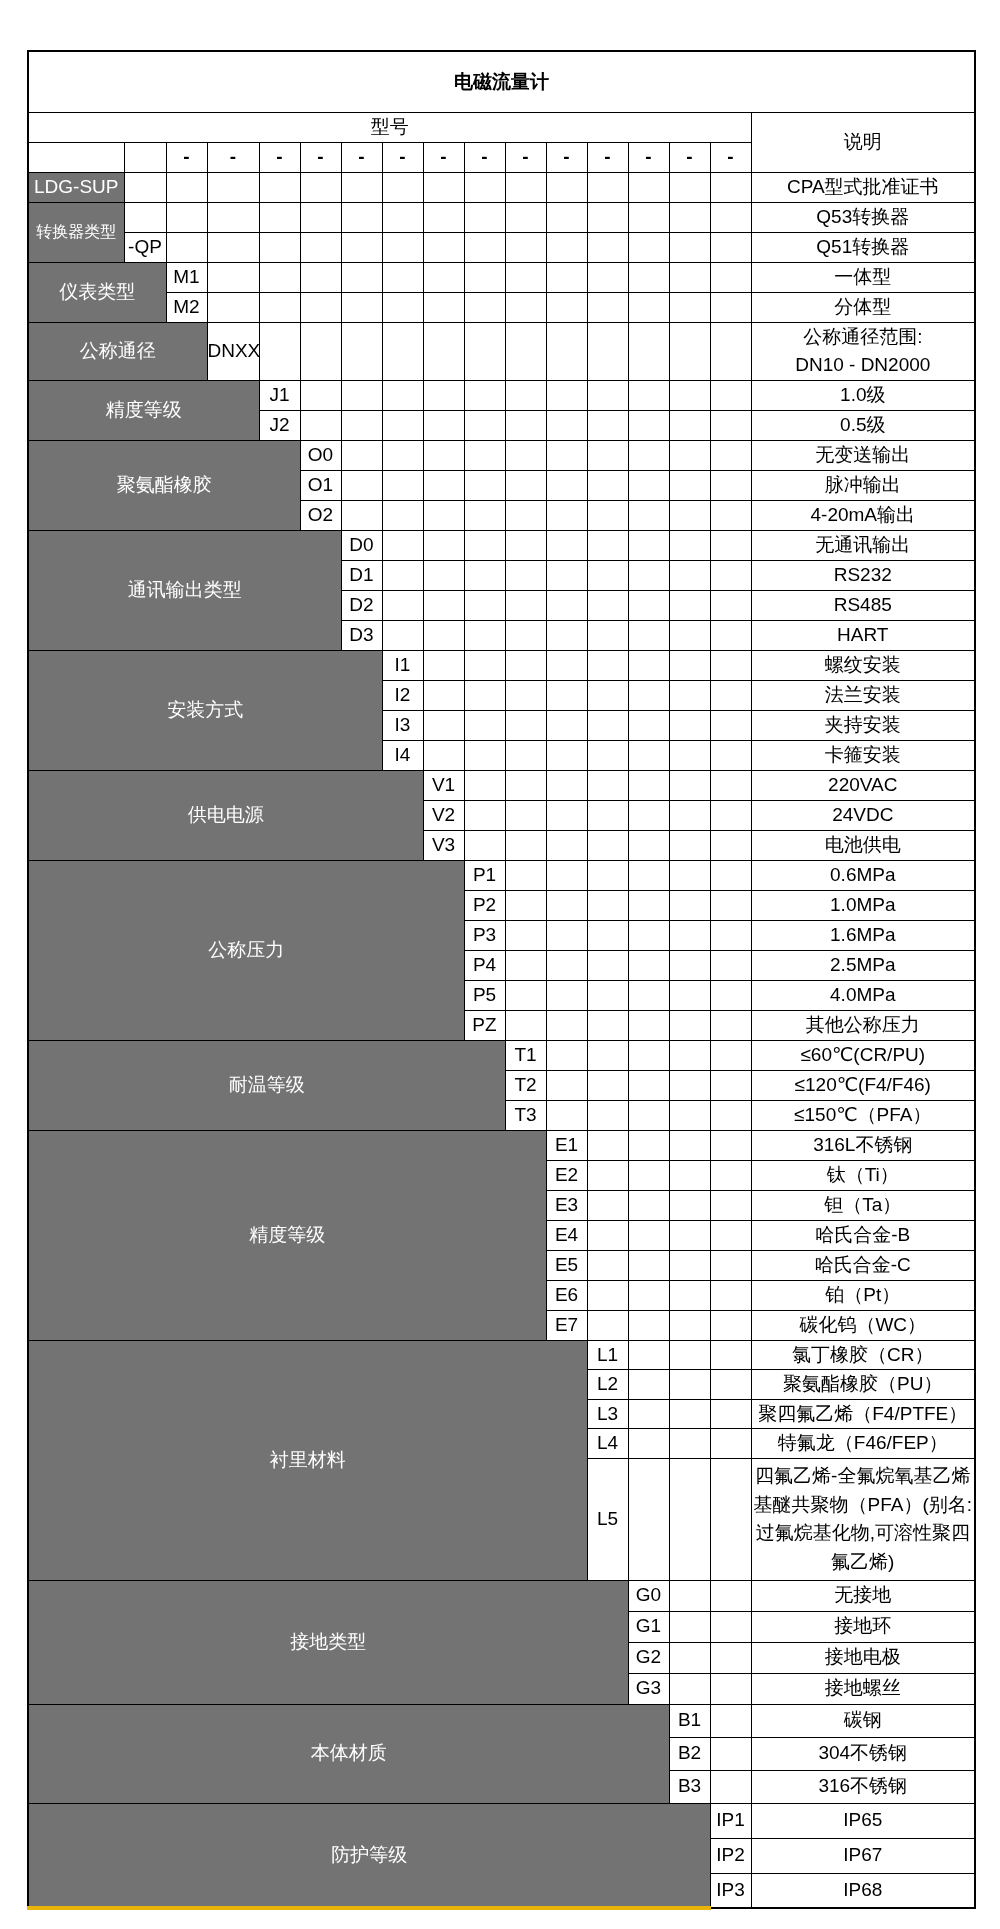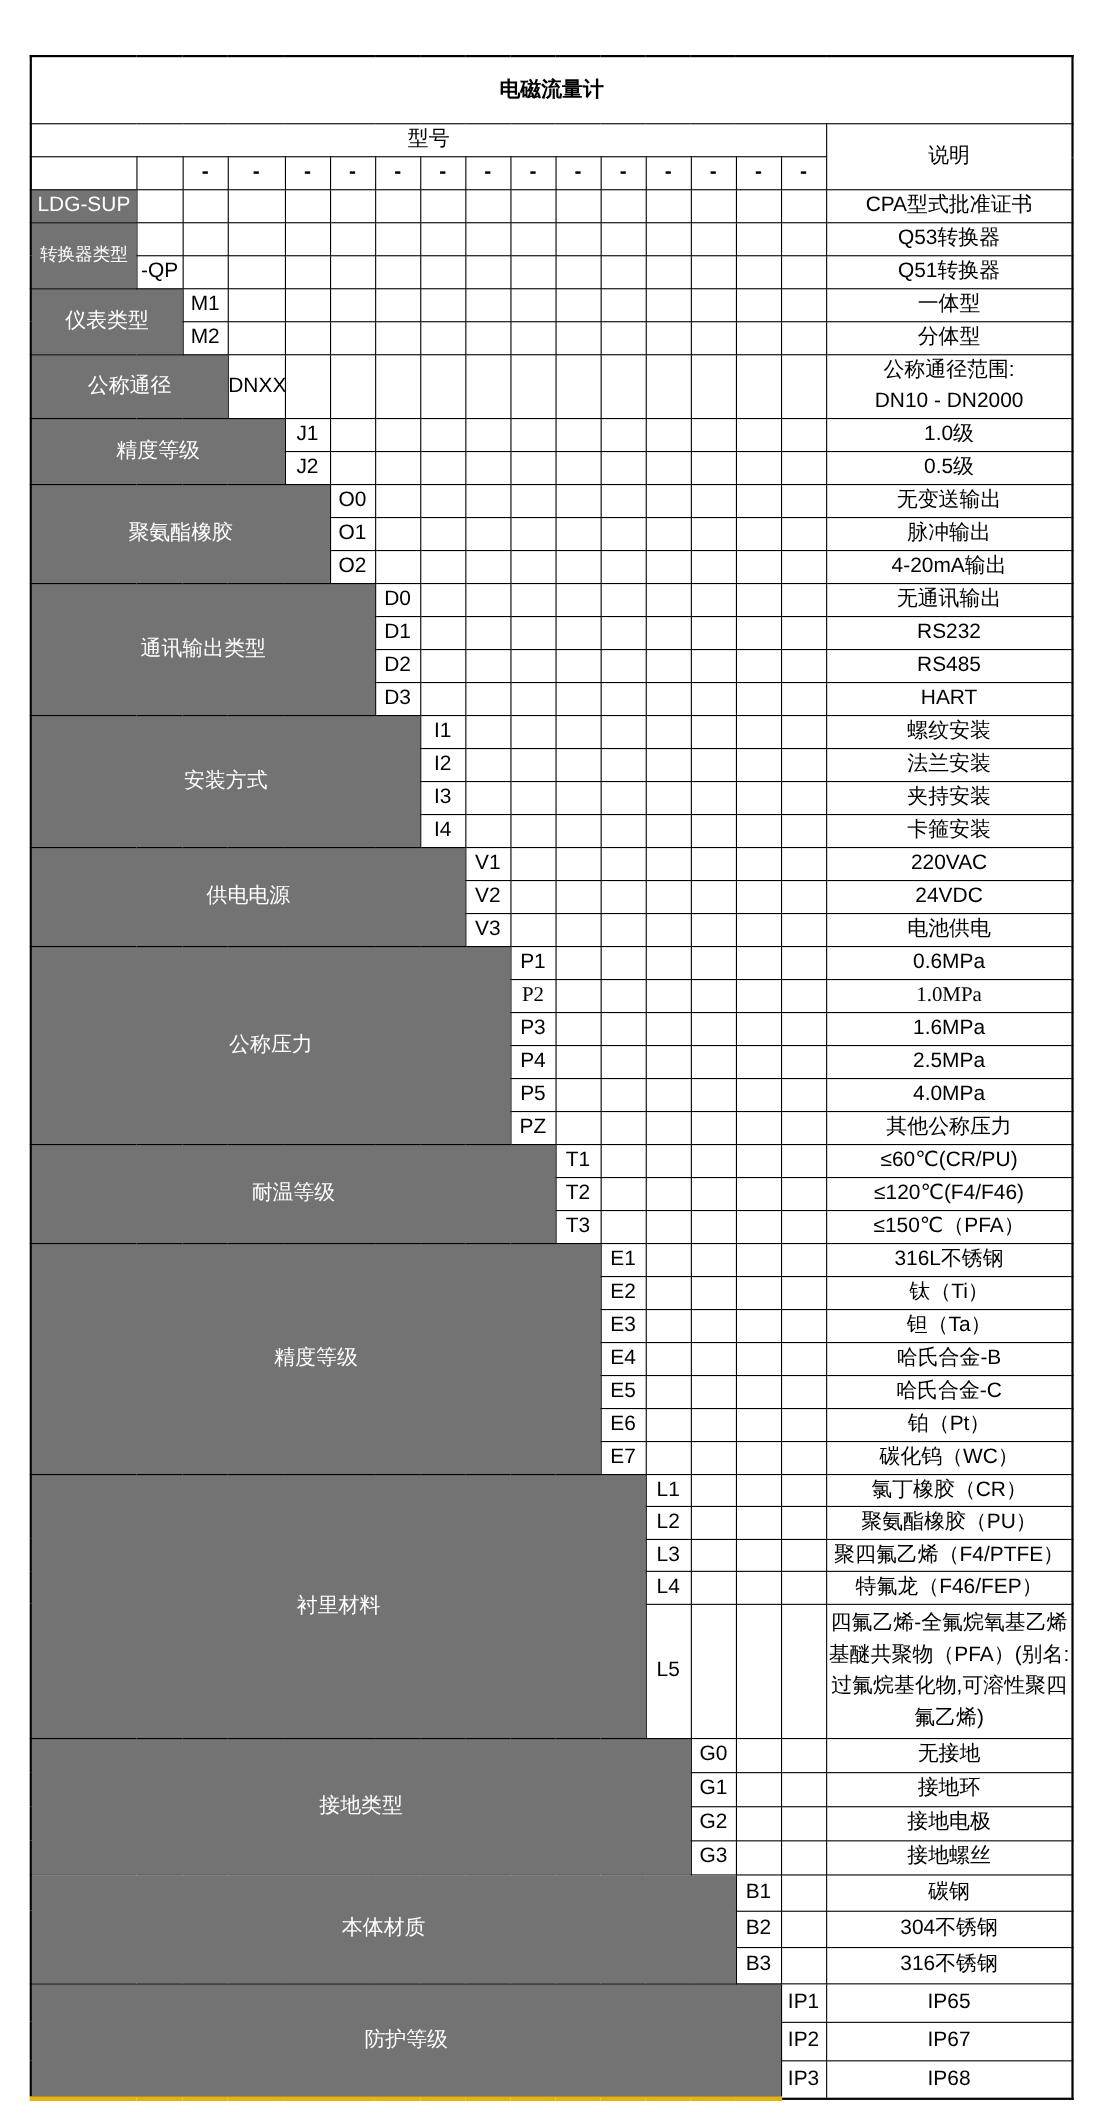--- a/index.html
+++ b/index.html
@@ -423,21 +423,21 @@
           <td class="cat" colspan="9" rowspan="6">公称压力</td>
           <td class="code">P1</td>
           <td></td>
           <td></td>
           <td></td>
           <td></td>
           <td></td>
           <td></td>
           <td class="desc">0.6MPa</td>
         </tr>
-        <tr style="height: 30px; font-family: Liberation Serif, serif;">
+        <tr style="height: 30px;">
           <td class="code">P2</td>
           <td></td>
           <td></td>
           <td></td>
           <td></td>
           <td></td>
           <td></td>
           <td class="desc">1.0MPa</td>
         </tr>
         <tr style="height: 30px;">

